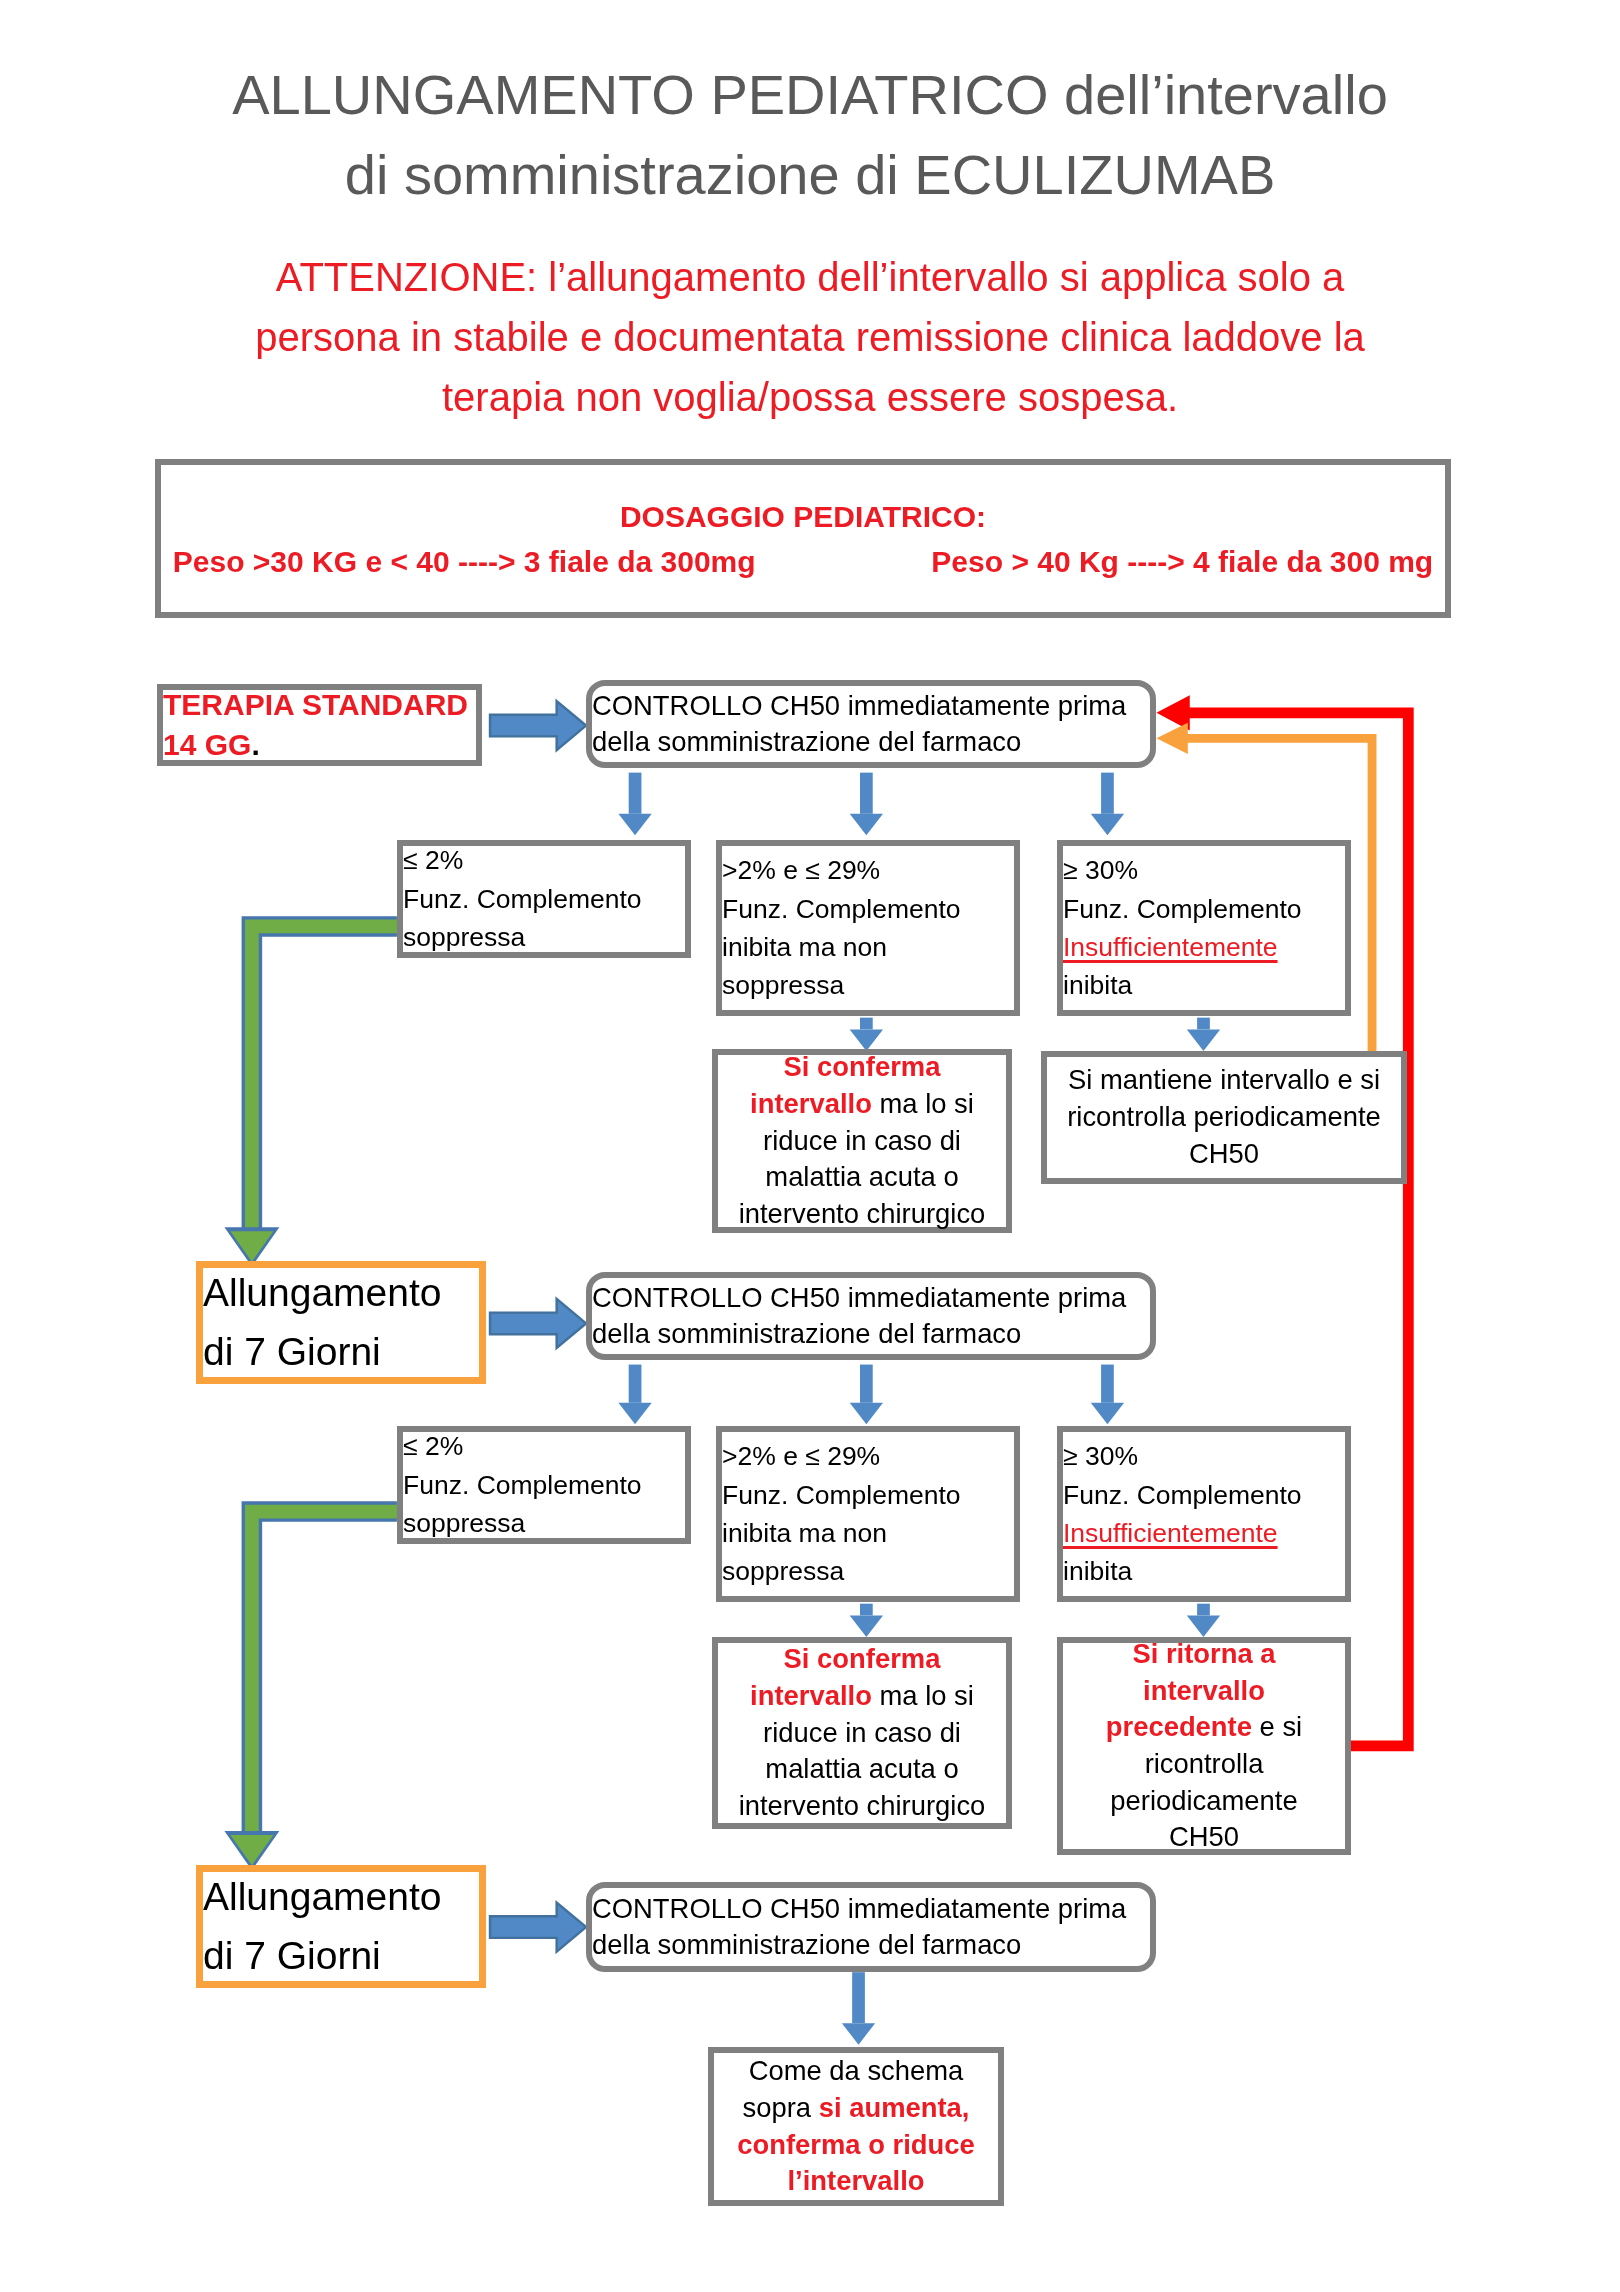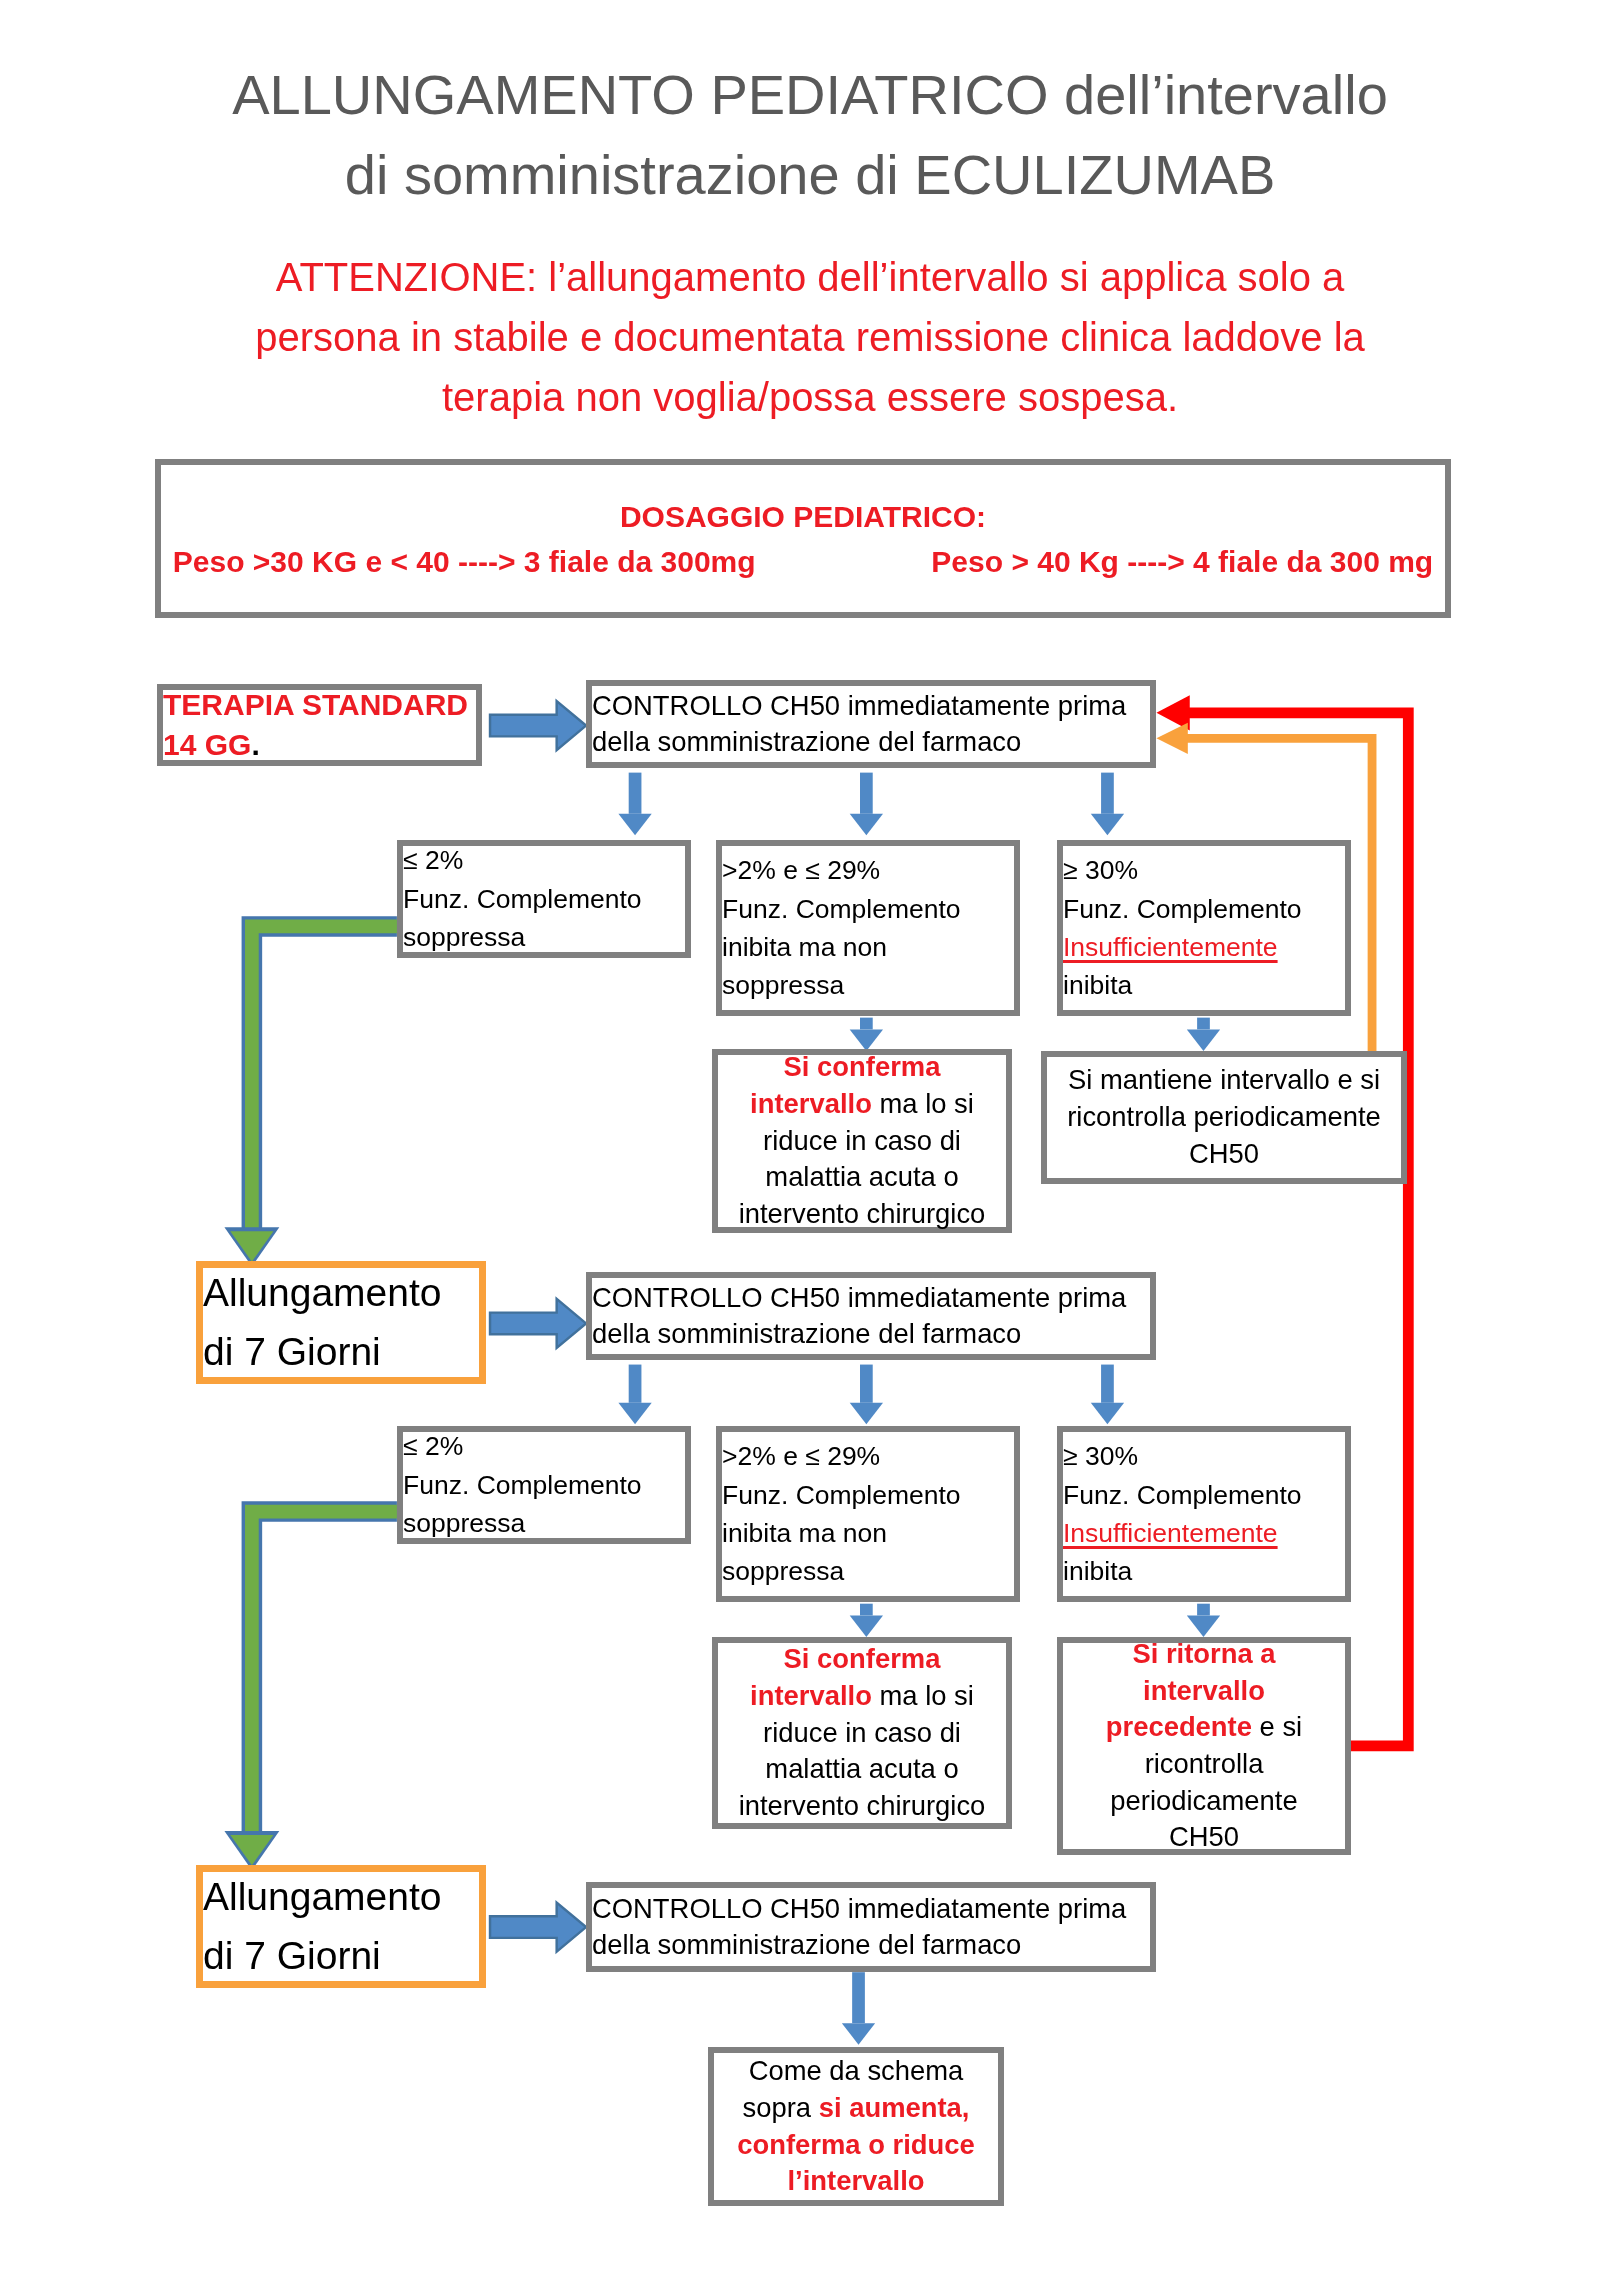--- a/index.html
+++ b/index.html
@@ -12,21 +12,21 @@
            font-size:40px;line-height:1.5;color:#ED1C24;z-index:2;}
   .gbox{position:absolute;z-index:2;box-sizing:border-box;background:#fff;
         border:6.9px solid #808080;display:flex;flex-direction:column;
         align-items:flex-start;justify-content:center;text-align:center;color:#000;}
   .dosbox{align-items:stretch;justify-content:center;}
   .dos-title{font-size:30px;font-weight:bold;color:#ED1C24;text-align:center;line-height:1.5;}
   .dos-row{display:flex;justify-content:space-between;width:100%;padding:0 11.8px;
            box-sizing:border-box;font-size:30px;font-weight:bold;color:#ED1C24;line-height:1.5;}
   .terapia{font-size:30px;font-weight:bold;color:#ED1C24;line-height:1.35;}
   .terapia .blk{color:#000;}
-  .ctrl{font-size:27.4px;line-height:1.3;}
+  .ctrl{font-size:27.4px;line-height:1.3;border-radius:19px;}
   .branch{font-size:26.5px;line-height:1.45;}
   .note{font-size:27.4px;line-height:1.34;}
   .note .txt{padding:0 9.8px;}
   .allung{border:7.8px solid #F9A13C;font-size:39px;line-height:1.5;}
   .ln{display:block;}
   .rb{color:#ED1C24;font-weight:bold;}
   .ru{color:#ED1C24;text-decoration:underline;text-decoration-thickness:2.9px;text-underline-offset:3.9px;}
 </style>
 </head>
 <body>

